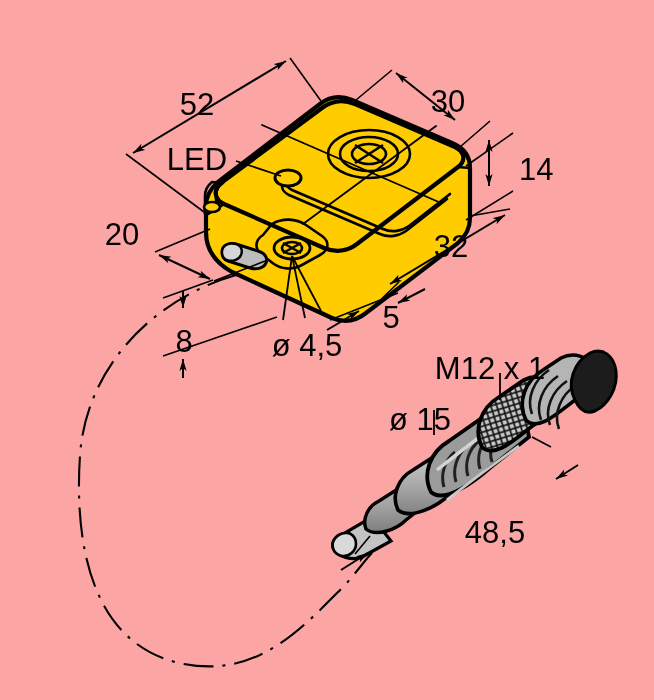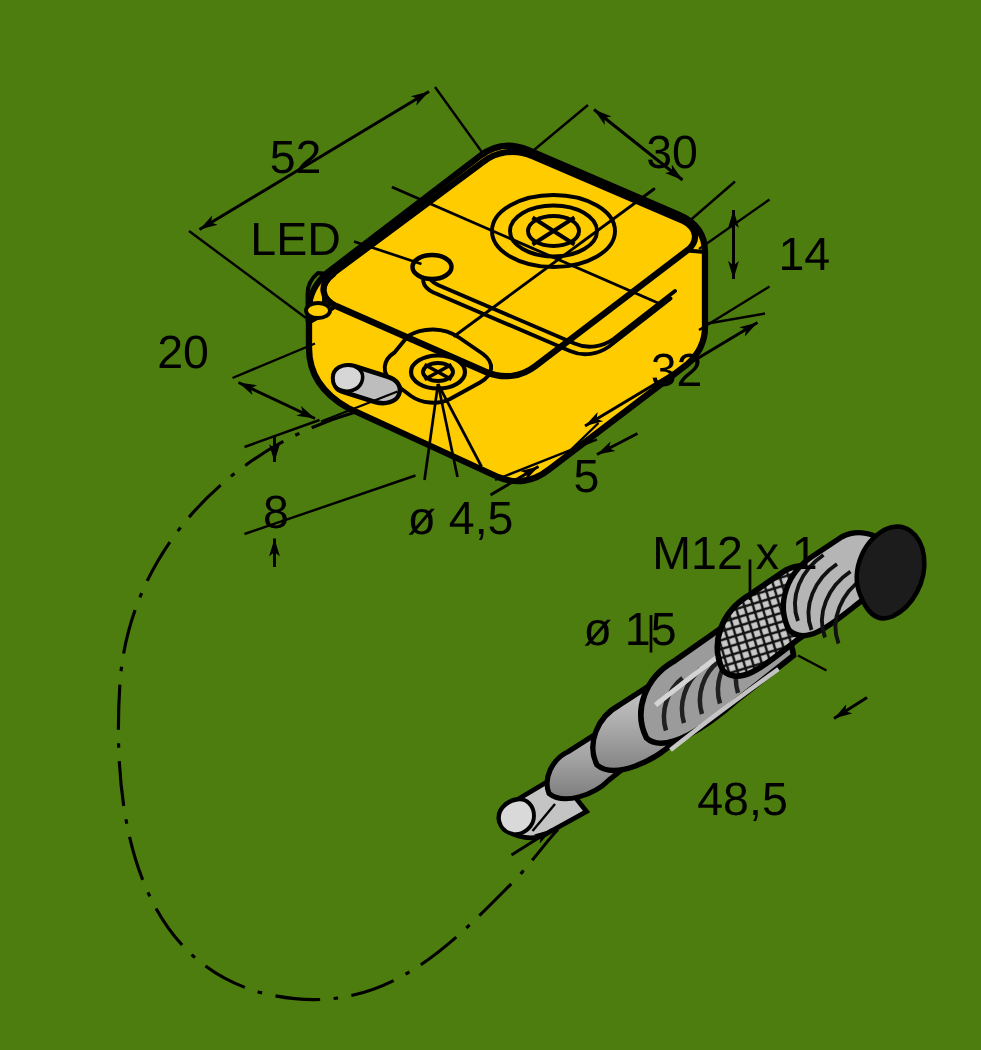--- a/index.html
+++ b/index.html
@@ -4,21 +4,21 @@
 <style>
   html, body {
     margin: 0;
     padding: 0;
     background: #ffffff;
   }
   #sheet {
     position: relative;
     width: 654px;
     height: 700px;
-    background: #4d7c0f;
+    background: #fca5a5;
     overflow: hidden;
     font-family: "Liberation Sans", sans-serif;
   }
   svg { display: block; }
   .dimtext {
     font-family: "Liberation Sans", sans-serif;
     font-size: 31px;
     fill: #000000;
     dominant-baseline: middle;
   }

